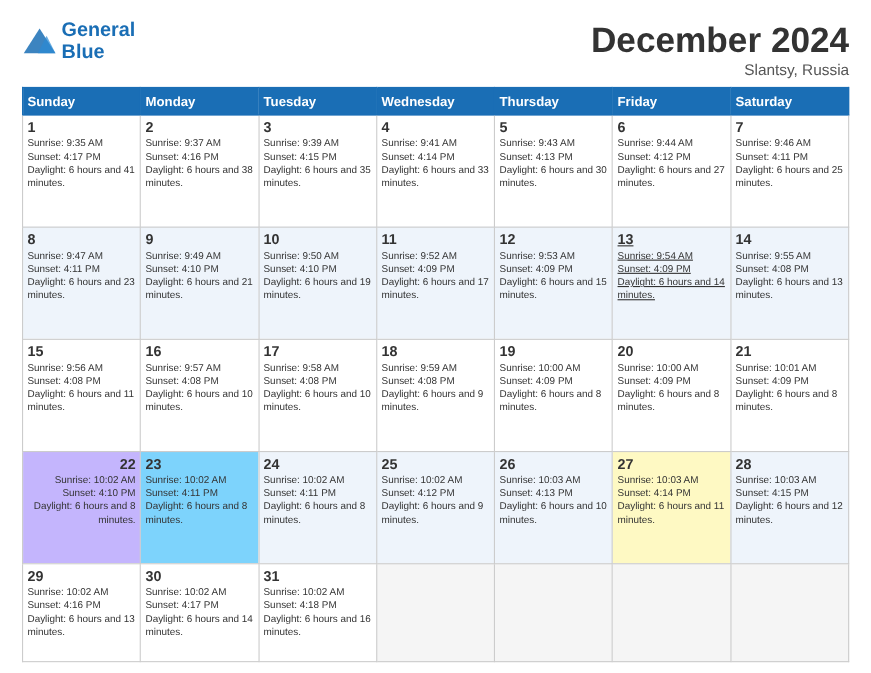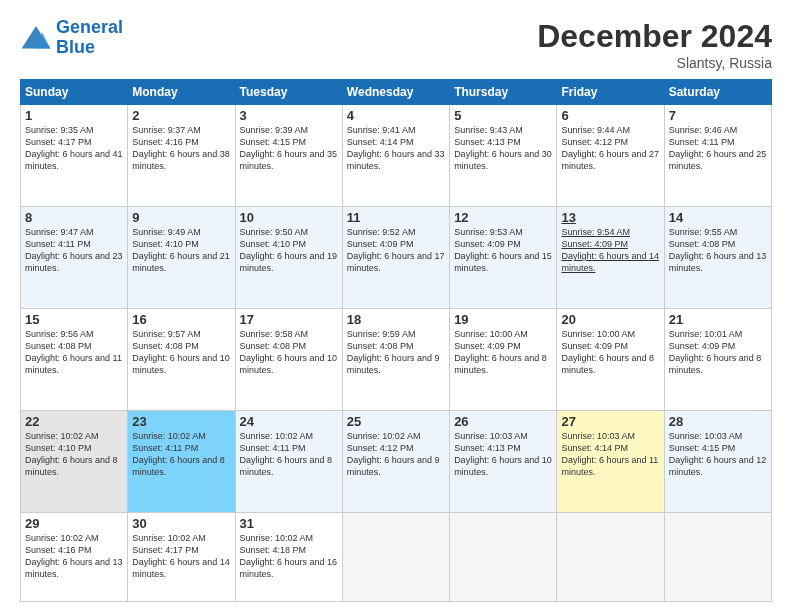--- a/index.html
+++ b/index.html
@@ -220,21 +220,21 @@
           <td>
             <span class="day-num">20</span>
             <div class="day-info">Sunrise: 10:00 AM<br>Sunset: 4:09 PM<br>Daylight: 6 hours and 8 minutes.</div>
           </td>
           <td>
             <span class="day-num">21</span>
             <div class="day-info">Sunrise: 10:01 AM<br>Sunset: 4:09 PM<br>Daylight: 6 hours and 8 minutes.</div>
           </td>
         </tr>
         <tr>
-          <td style="background: #e5e5e5;">
+          <td style="background: #c4b5fd; text-align: right;">
             <span class="day-num">22</span>
             <div class="day-info">Sunrise: 10:02 AM<br>Sunset: 4:10 PM<br>Daylight: 6 hours and 8 minutes.</div>
           </td>
           <td style="background: #7dd3fc;">
             <span class="day-num">23</span>
             <div class="day-info">Sunrise: 10:02 AM<br>Sunset: 4:11 PM<br>Daylight: 6 hours and 8 minutes.</div>
           </td>
           <td style="background: rgb(238, 244, 251);">
             <span class="day-num">24</span>
             <div class="day-info">Sunrise: 10:02 AM<br>Sunset: 4:11 PM<br>Daylight: 6 hours and 8 minutes.</div>

